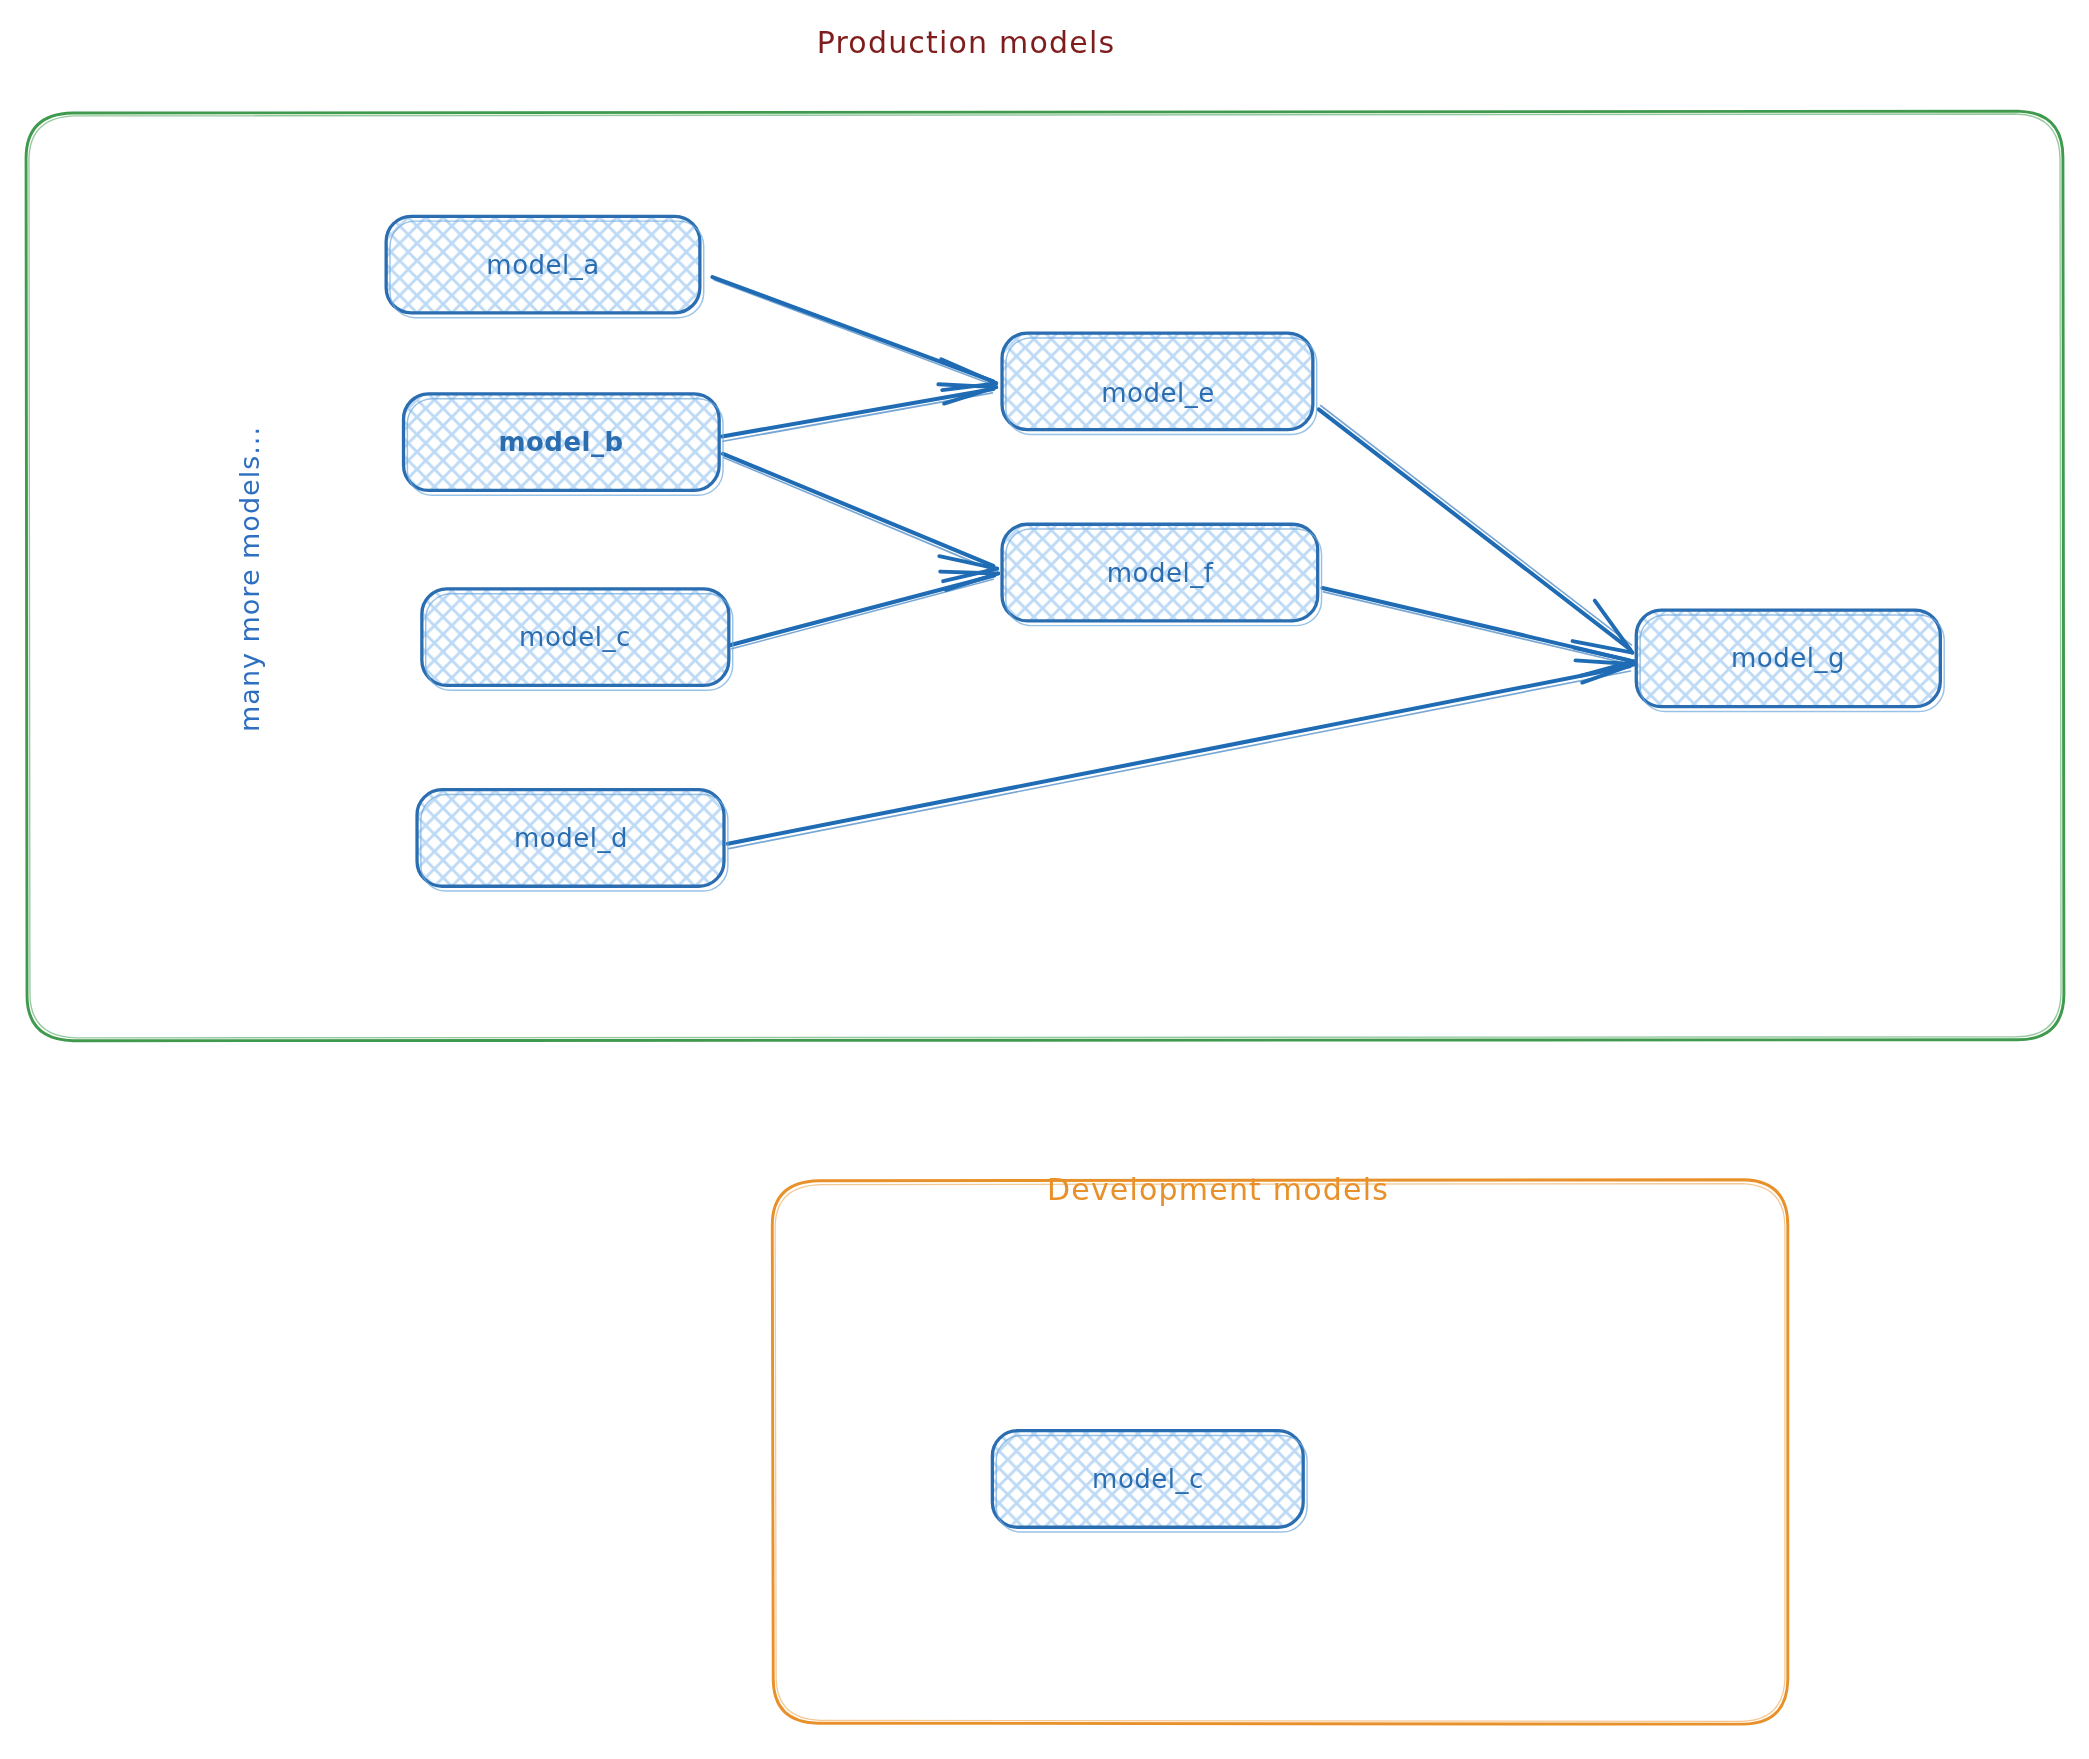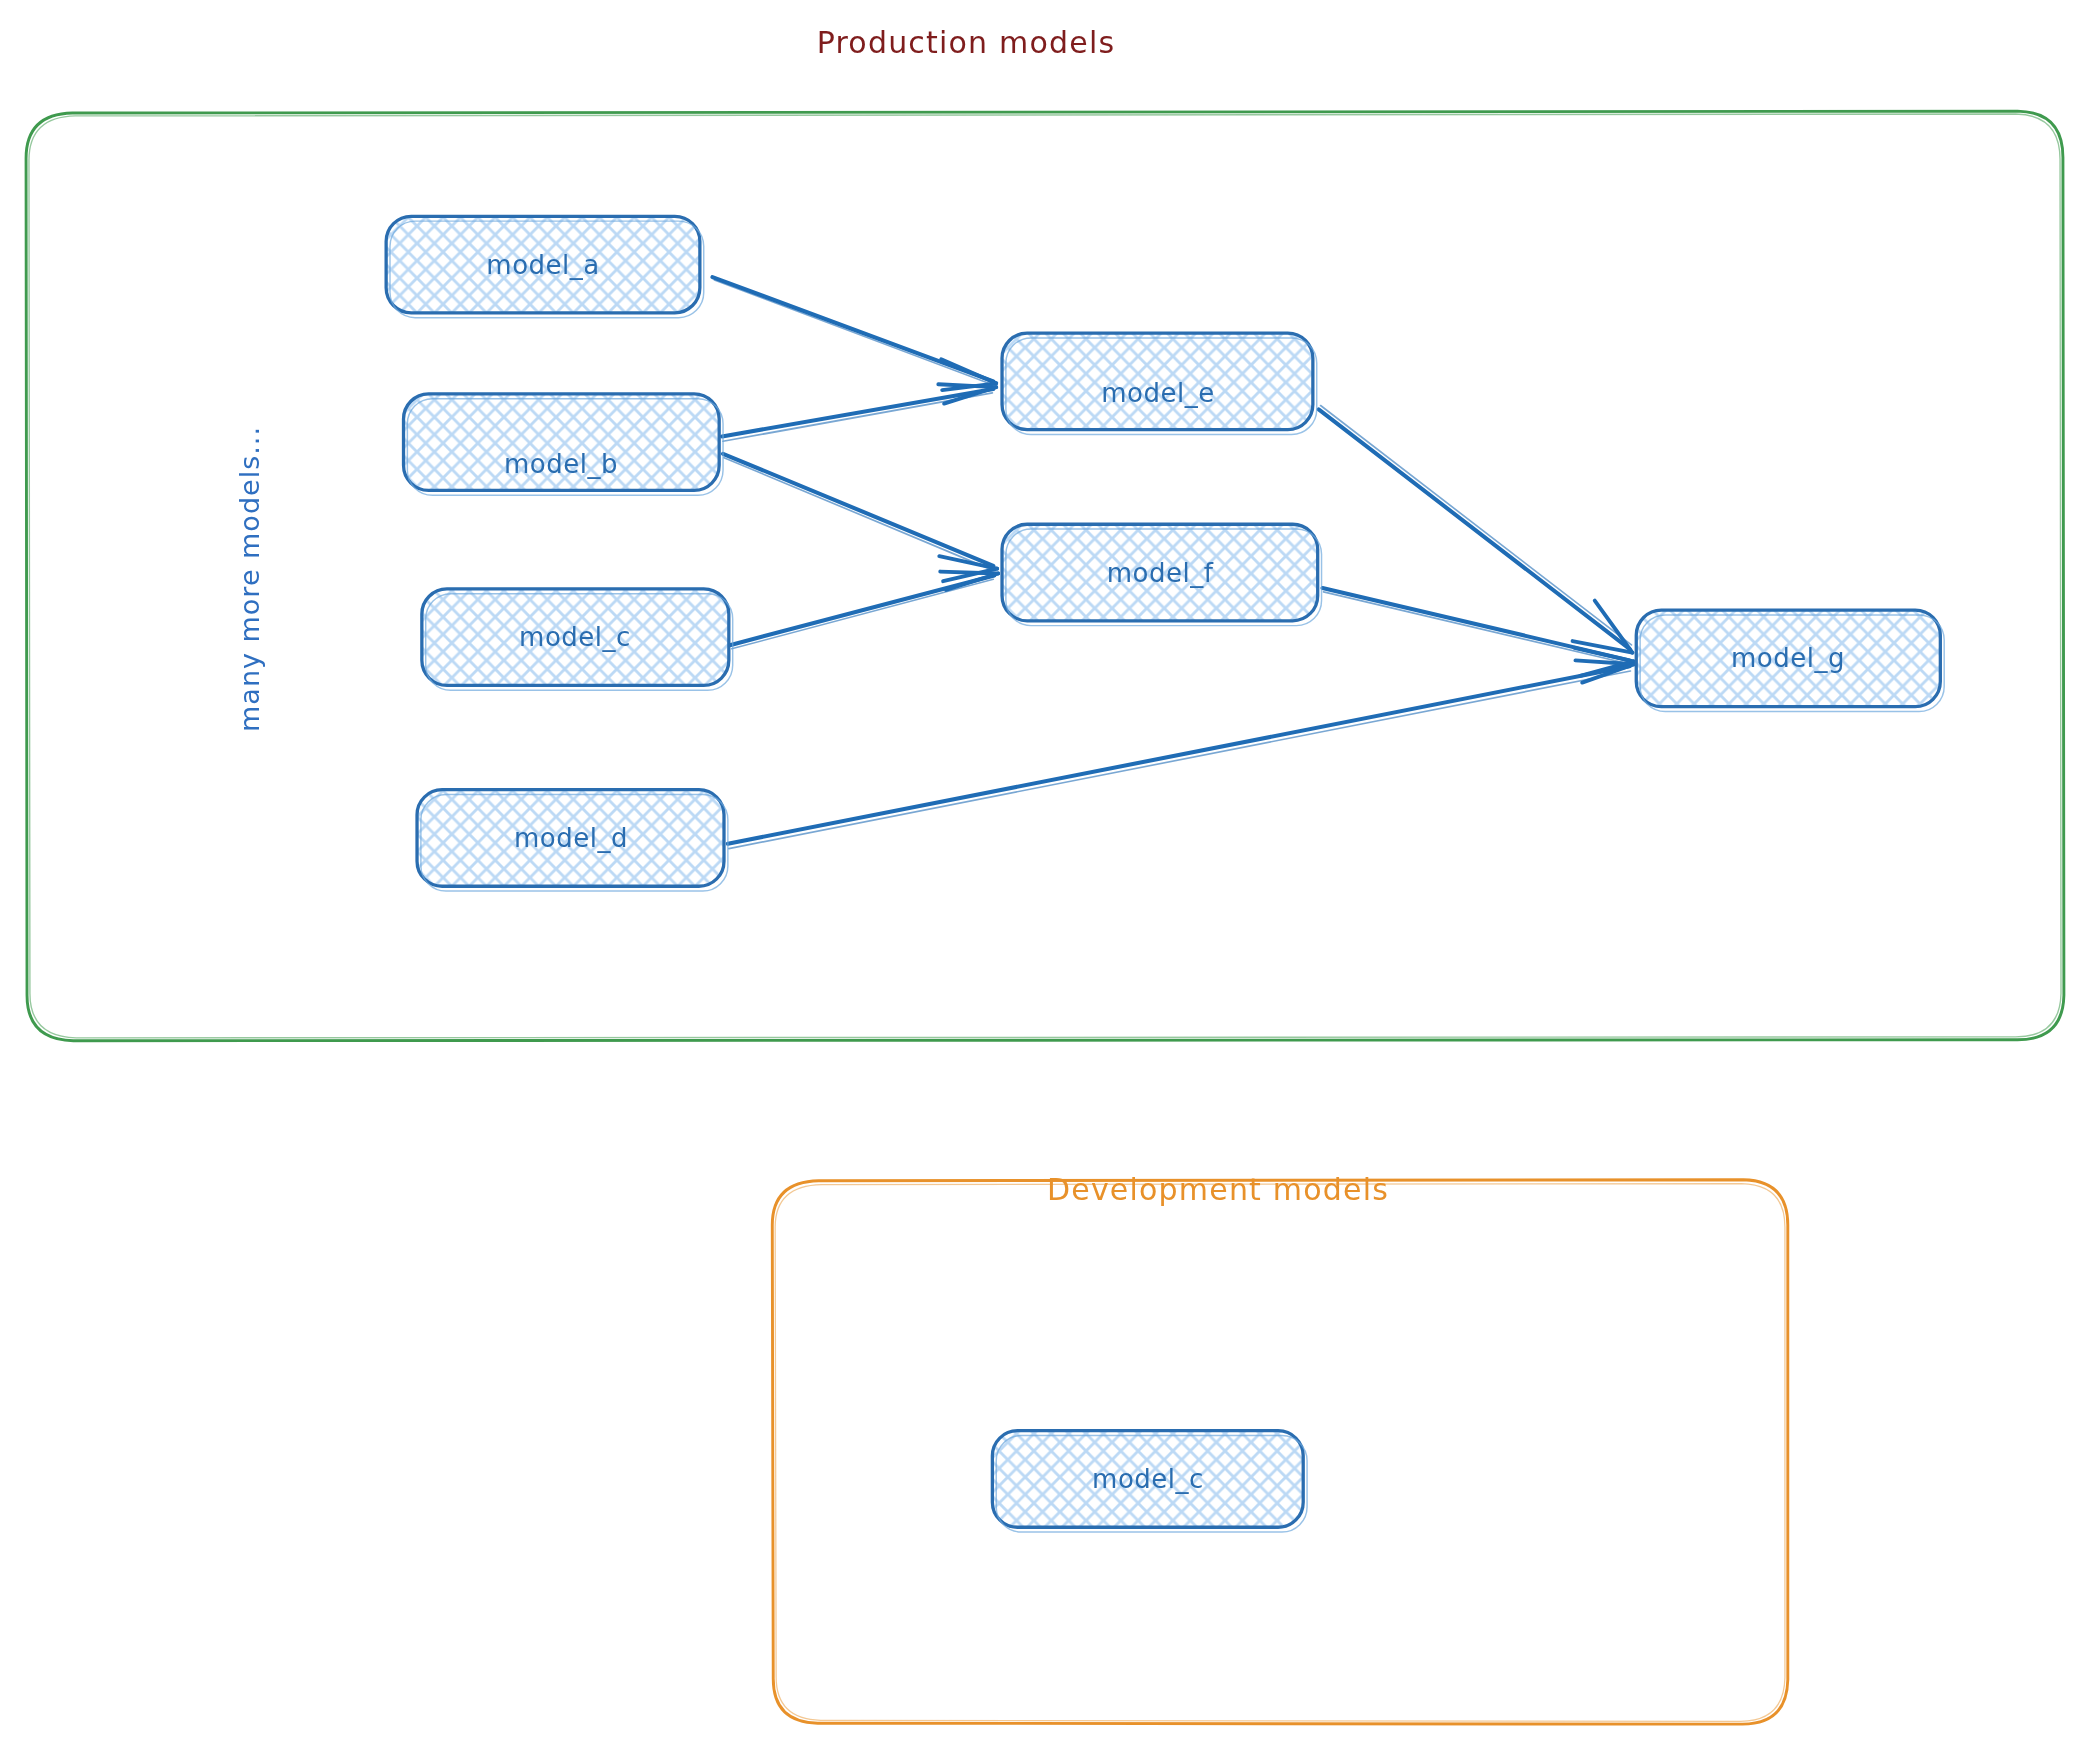--- a/index.html
+++ b/index.html
@@ -186,21 +186,21 @@
         <rect x="1032" y="1487" width="322" height="100" rx="26" ry="26" fill="none" stroke="#6ea8dd" stroke-width="1.5" opacity="0.7"></rect>
       </g>
     </g>
   </svg>
 
   <div class="group-title prod" style="left:966px; top:25px;">Production models</div>
 
   <div class="group-title dev" style="left:1218px; top:1172px;">Development models</div>
 
   <div class="node-label" style="left:543px; top:265px;text-align:right;">model_a</div>
-  <div class="node-label" style="left:561px; top:464px;">model_b</div>
+  <div class="node-label" style="left:561px; top:442px;font-weight:bold;">model_b</div>
   <div class="node-label" style="left:575px; top:637px;">model_c</div>
   <div class="node-label" style="left:571px; top:838px;">model_d</div>
   <div class="node-label" style="left:1158px; top:373px;margin-top:20px;">model_e</div>
   <div class="node-label" style="left:1160px; top:573px;">model_f</div>
   <div class="node-label" style="left:1788px; top:658px;">model_g</div>
   <div class="node-label" style="left:1148px; top:1479px;">model_c</div>
 
   <div class="side-note" style="left:249px; top:579px;">many more models...</div>
 
 </div>

